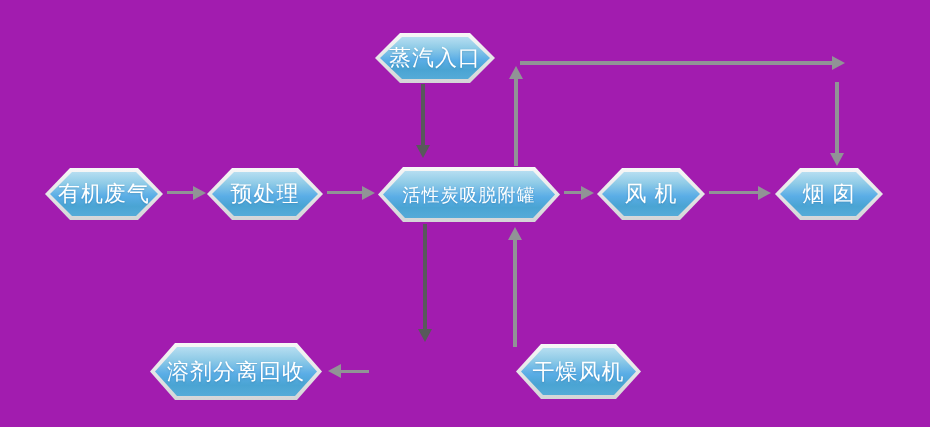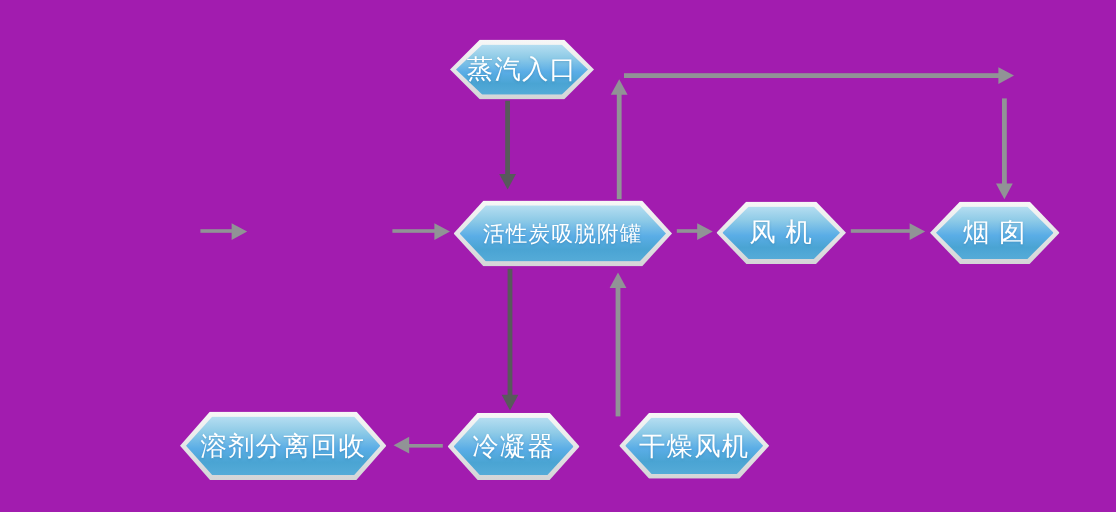--- a/index.html
+++ b/index.html
@@ -48,21 +48,31 @@
 <body>
 
 <div class="canvas">
 
   <div class="hex" style="left:375px; top:33px; width:120px; height:50px;">
     <div class="outer"></div>
     <div class="inner"></div>
     <span class="label">蒸汽入口</span>
   </div>
 
+  <div class="hex" style="left:45px; top:168px; width:118px; height:52px;">
+    <div class="outer"></div>
+    <div class="inner"></div>
+    <span class="label">有机废气</span>
+  </div>
 
+  <div class="hex" style="left:207px; top:168px; width:116px; height:52px;">
+    <div class="outer"></div>
+    <div class="inner"></div>
+    <span class="label">预处理</span>
+  </div>
 
   <div class="hex big" style="left:378px; top:167px; width:182px; height:55px;">
     <div class="outer"></div>
     <div class="inner"></div>
     <span class="label">活性炭吸脱附罐</span>
   </div>
 
   <div class="hex" style="left:597px; top:168px; width:108px; height:52px;">
     <div class="outer"></div>
     <div class="inner"></div>
@@ -74,25 +84,20 @@
     <div class="inner"></div>
     <span class="label">烟 囱</span>
   </div>
 
   <div class="hex" style="left:150px; top:343px; width:172px; height:57px;">
     <div class="outer"></div>
     <div class="inner"></div>
     <span class="label">溶剂分离回收</span>
   </div>
 
-  <div class="hex" style="left:373px; top:344px; width:110px; height:56px;">
-    <div class="outer"></div>
-    <div class="inner"></div>
-    <span class="label">冷凝器</span>
-  </div>
 
   <div class="hex" style="left:516px; top:344px; width:125px; height:55px;">
     <div class="outer"></div>
     <div class="inner"></div>
     <span class="label">干燥风机</span>
   </div>
 
   <div class="aline" style="left:167px; top:191px; width:27px; height:3px;"></div>
   <div class="ahead right" style="left:193px; top:186px;"></div>
 

